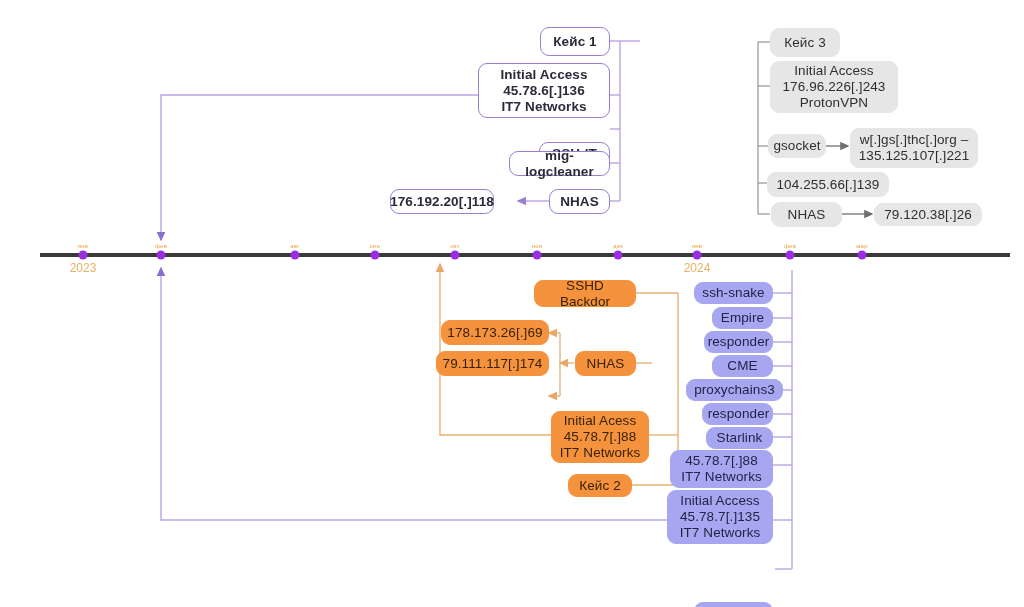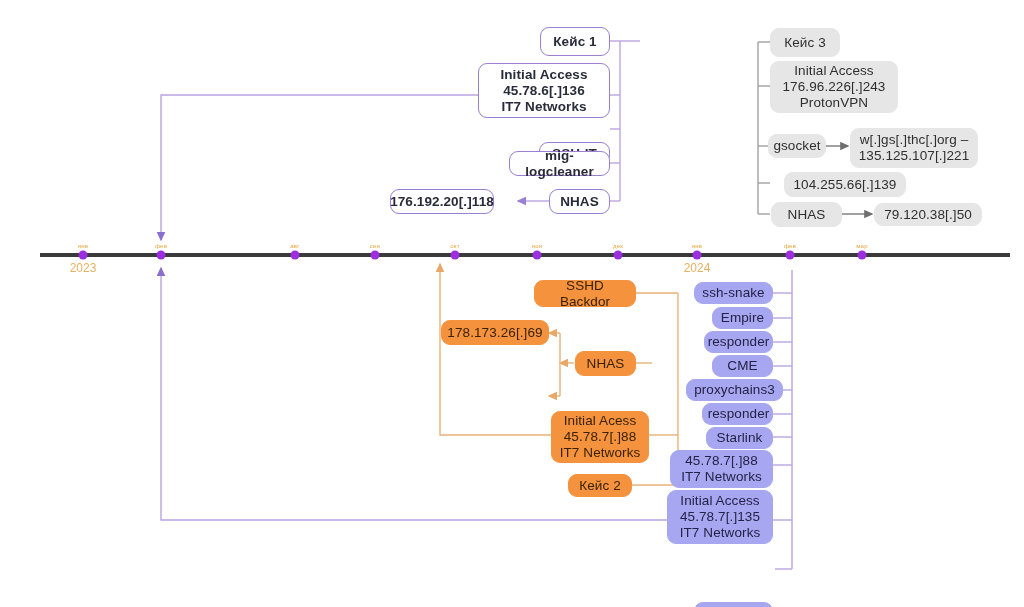--- a/index.html
+++ b/index.html
@@ -218,30 +218,31 @@
 
   <div class="node n-gray" style="left:770px;top:61px;width:128px;height:52px;flex-direction:column;">Initial Access
 176.96.226[.]243
 ProtonVPN</div>
 
   <div class="node n-gray" style="left:768px;top:134px;width:58px;height:24px;">gsocket</div>
 
   <div class="node n-gray" style="left:850px;top:128px;width:128px;height:40px;flex-direction:column;">w[.]gs[.]thc[.]org –
 135.125.107[.]221</div>
 
-  <div class="node n-gray" style="left:767px;top:172px;width:122px;height:25px;margin-left:17px;">104.255.66[.]139</div>
+  <div class="node n-gray" style="left:767px;top:172px;width:122px;height:25px;">104.255.66[.]139</div>
 
   <div class="node n-gray" style="left:771px;top:202px;width:71px;height:25px;">NHAS</div>
 
-  <div class="node n-gray" style="left:874px;top:203px;width:108px;height:23px;">79.120.38[.]50</div>
+  <div class="node n-gray" style="left:874px;top:203px;width:108px;height:23px;">79.120.38[.]26</div>
 
   <div class="node n-orange" style="left:534px;top:280px;width:102px;height:27px;">SSHD Backdor</div>
 
   <div class="node n-orange" style="left:441px;top:320px;width:108px;height:25px;">178.173.26[.]69</div>
 
+  <div class="node n-orange" style="left:436px;top:351px;width:113px;height:25px;">79.111.117[.]174</div>
 
   <div class="node n-orange" style="left:575px;top:351px;width:61px;height:25px;">NHAS</div>
 
 
   <div class="node n-orange" style="left:551px;top:411px;width:98px;height:52px;flex-direction:column;">Initial Acess
 45.78.7[.]88
 IT7 Networks</div>
 
   <div class="node n-orange" style="left:568px;top:474px;width:64px;height:23px;">Кейс 2</div>
 

